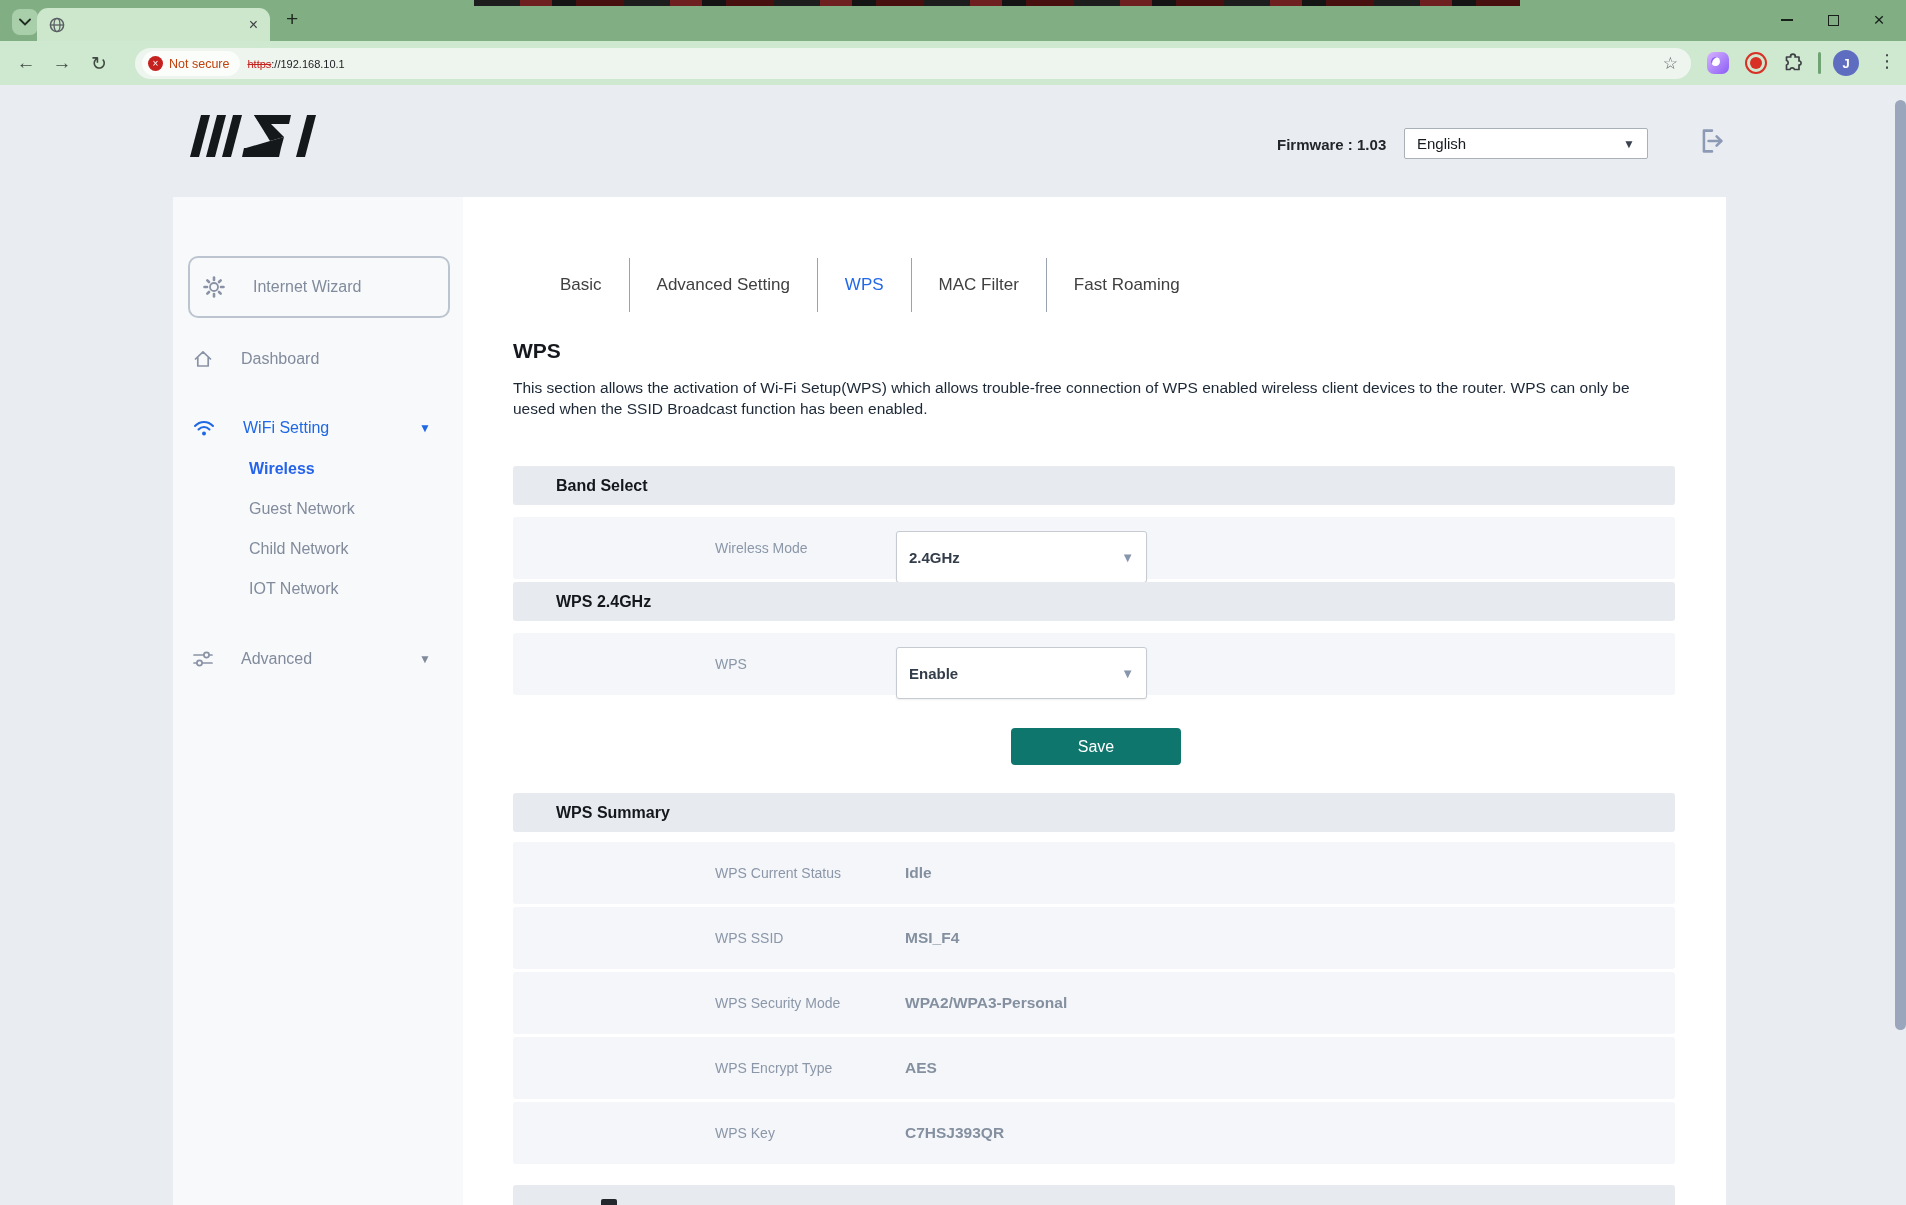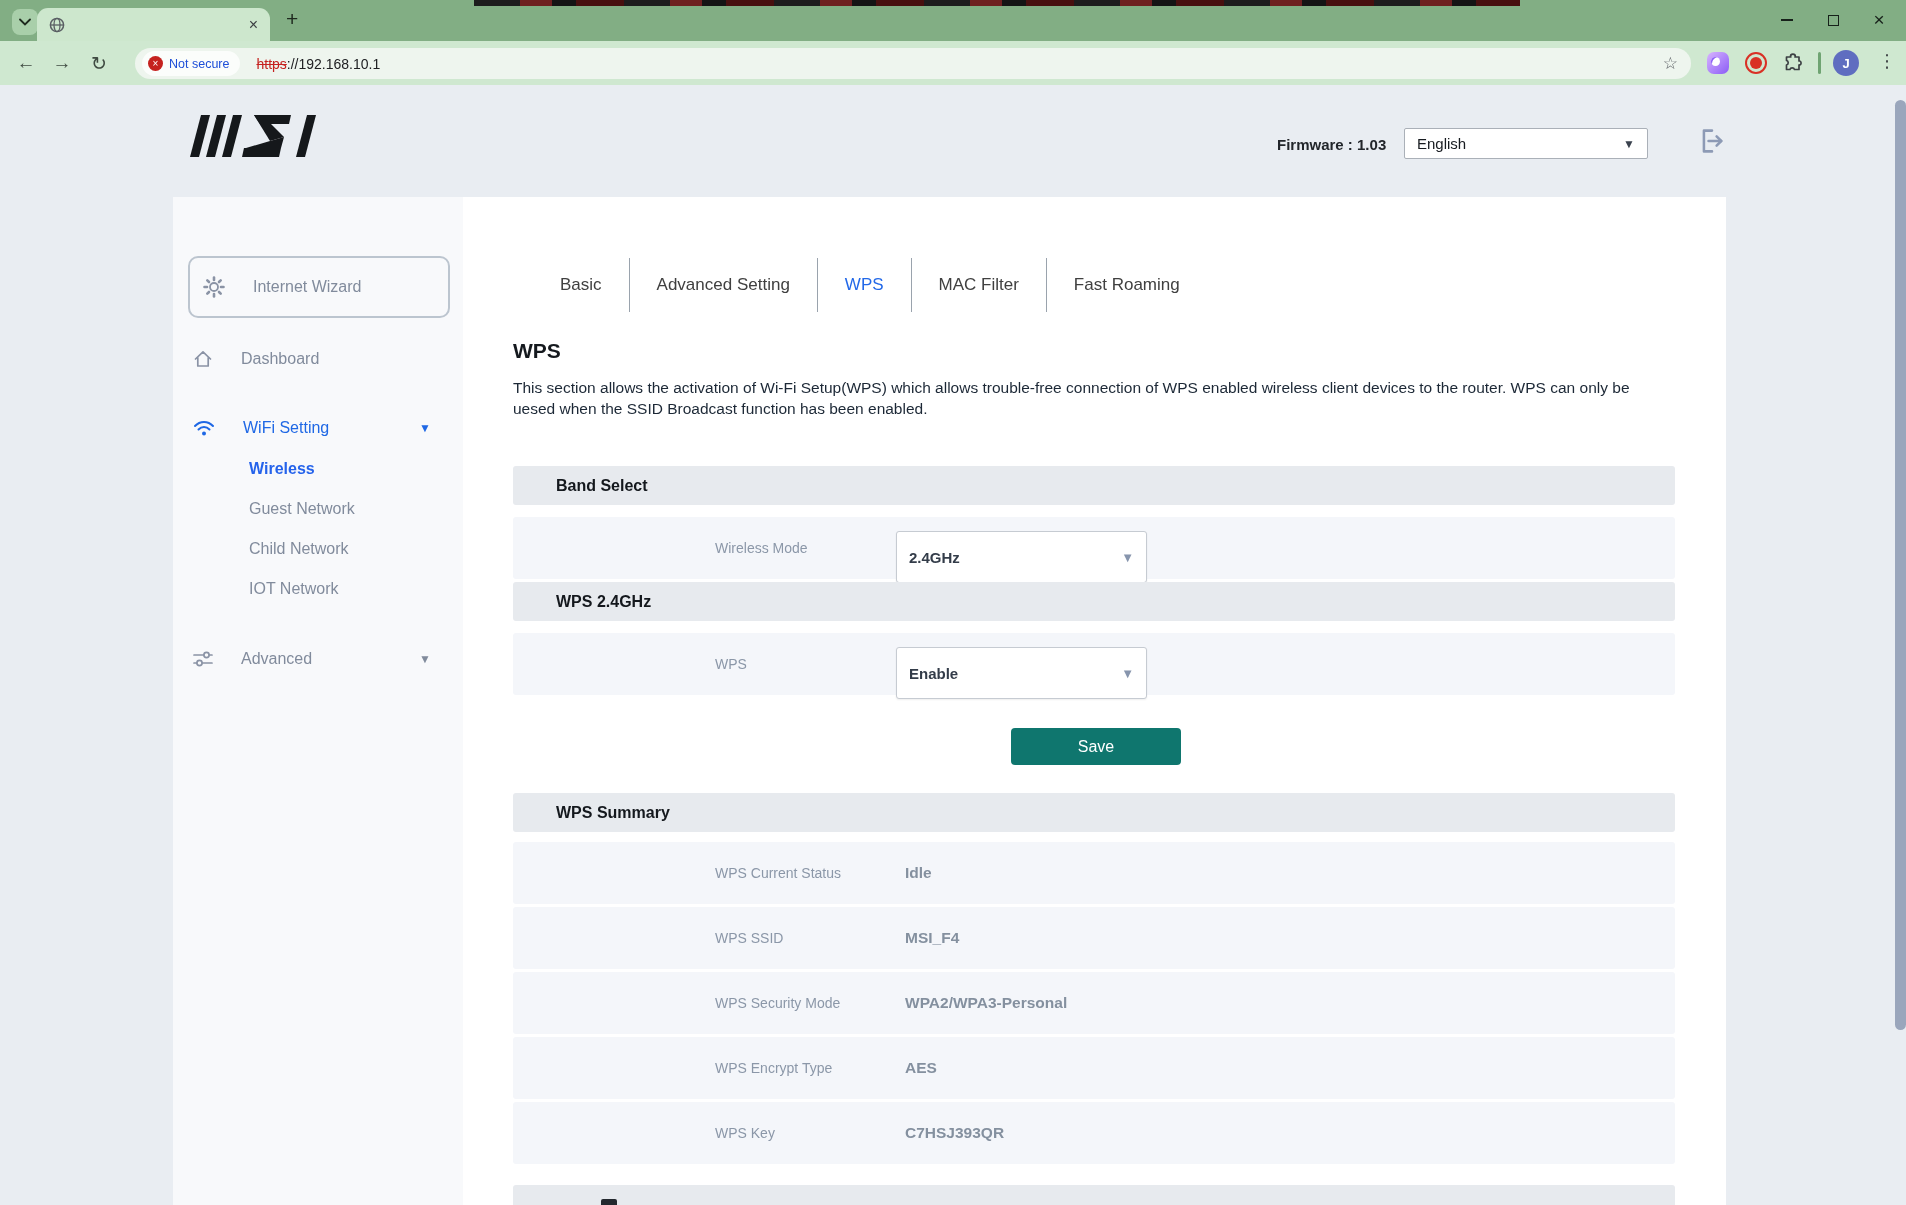--- a/index.html
+++ b/index.html
@@ -24,22 +24,22 @@
 
   .toolbar { position:absolute; left:0; top:41px; width:1906px; height:44px; background:#cfe8d0; }
   .nav-ic { position:absolute; top:9px; width:26px; height:26px; display:flex; align-items:center; justify-content:center;
     font-size:19px; color:#3f4a41; }
   .urlbar { position:absolute; left:135px; top:7px; width:1556px; height:31px; border-radius:16px;
     background:#eef5ee; display:flex; align-items:center; }
   .chip { margin-left:7px; height:25px; border-radius:13px; background:#fbfdfb; display:flex; align-items:center;
     padding:0 11px 0 6px; gap:6px; }
   .chip-ic { width:15px; height:15px; border-radius:50%; background:#c5221f; color:#fff; font-size:10px;
     display:flex; align-items:center; justify-content:center; }
-  .chip-label { font-size:12.5px; color:#1d4ed8; }
-  .url-text { margin-left:16px; font-size:14px; }
+  .chip-label { font-size:12.5px; color:#c2410c; }
+  .url-text { margin-left:7px; font-size:11px; }
   .url-scheme { color:#c5221f; text-decoration:line-through; }
   .url-rest { color:#202124; }
   .star { margin-left:auto; margin-right:13px; font-size:17px; color:#5f6368; }
   .ext-purple { position:absolute; left:1707px; top:11px; width:22px; height:22px; border-radius:7px;
     background:linear-gradient(135deg,#d8b4fe,#8b5cf6); }
   .ext-purple::after { content:""; position:absolute; left:4px; top:5px; width:9px; height:9px;
     border-radius:50%; background:#fff; box-shadow:3px 2px 0 -2px #8b5cf6 inset; }
   .ext-record { position:absolute; left:1745px; top:11px; width:22px; height:22px; border-radius:50%;
     border:2px solid #d93025; display:flex; align-items:center; justify-content:center; }
   .ext-record::after { content:""; width:12px; height:12px; border-radius:50%; background:#d93025; }

